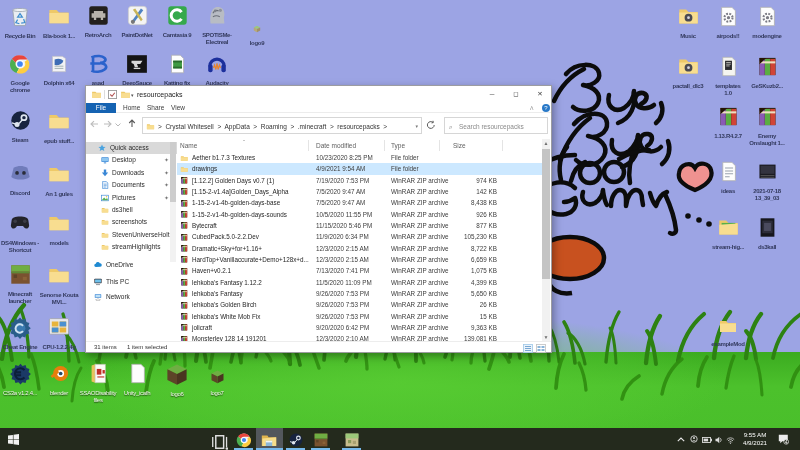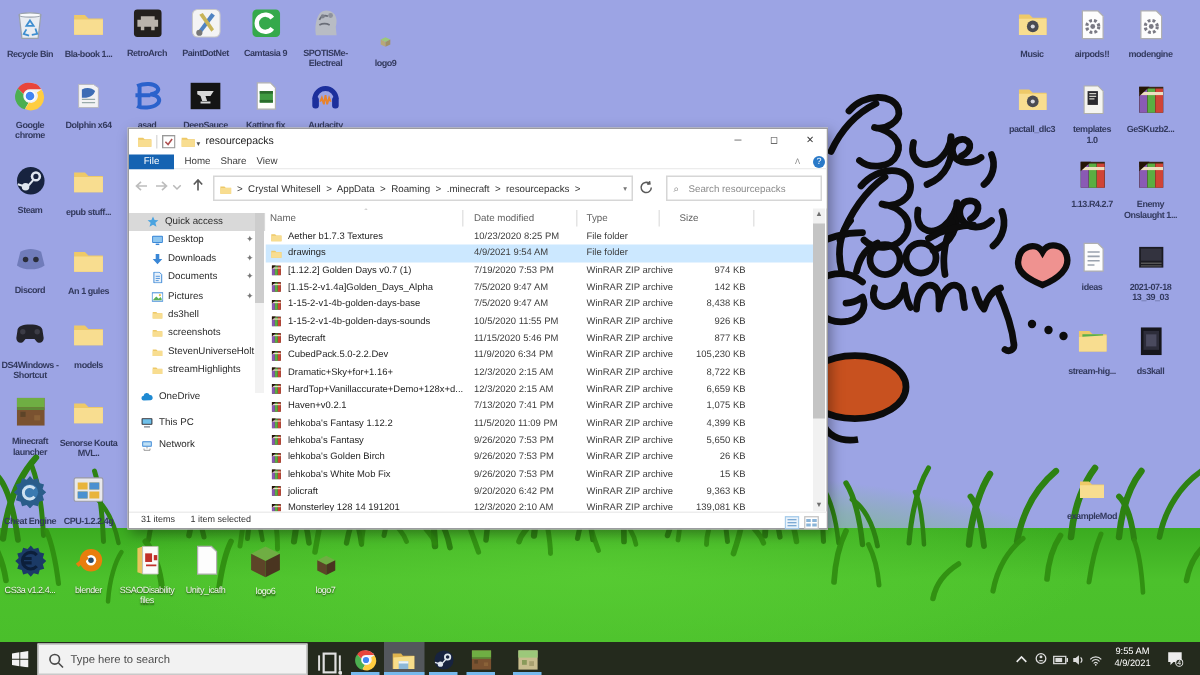--- a/index.html
+++ b/index.html
@@ -862,27 +862,20 @@
           <rect x="5.5" y="2" width="3" height="2" fill="#8ab4d8"></rect>
           <rect x="1.5" y="5" width="3" height="2" fill="#8ab4d8"></rect>
           <rect x="5.5" y="5" width="3" height="2" fill="#8ab4d8"></rect>
         </svg>
     </div>
   </div>
   <div id="task">
     <svg style="position:absolute;left:8px;top:6px" width="11" height="11" viewBox="0 0 11 11">
       <path d="M0,1.6 L4.9,0.9 V5.2 H0 Z M5.5,0.8 L11,0 V5.2 H5.5 Z M0,5.8 H4.9 V10.1 L0,9.4 Z M5.5,5.8 H11 V11 L5.5,10.2 Z" fill="#f2f2f2"></path>
     </svg>
-    <div id="tsearch">
-      <svg style="position:absolute;left:6px;top:5px" width="11" height="11" viewBox="0 0 11 11">
-          <circle cx="4.5" cy="4.5" r="3.2" fill="none" stroke="#4a4a4a" stroke-width="1.1"></circle>
-          <path d="M7,7 L10,10" stroke="#4a4a4a" stroke-width="1.1"></path>
-        </svg>
-      <span>Type here to search</span>
-    </div>
     <svg class="tico" style="left:212px;top:6px" width="11" height="11" viewBox="0 0 11 11">
       <path d="M0.5,2 v7" stroke="#e0e0e0" stroke-width="0.9"></path>
       <rect x="2.6" y="1.2" width="5.4" height="8.6" fill="none" stroke="#e0e0e0" stroke-width="1"></rect>
       <path d="M10,2 v7" stroke="#e0e0e0" stroke-width="0.9"></path>
       <circle cx="10.2" cy="10" r="0.9" fill="#e0e0e0"></circle>
     </svg>
     <svg class="tico" style="left:236px;top:4px" width="15" height="15" viewBox="0 0 20 20">
         <use href="#i-chrome"></use>
       </svg>
     <div style="position:absolute;left:256px;top:0;width:27px;height:22px;background:#53575c"></div>

